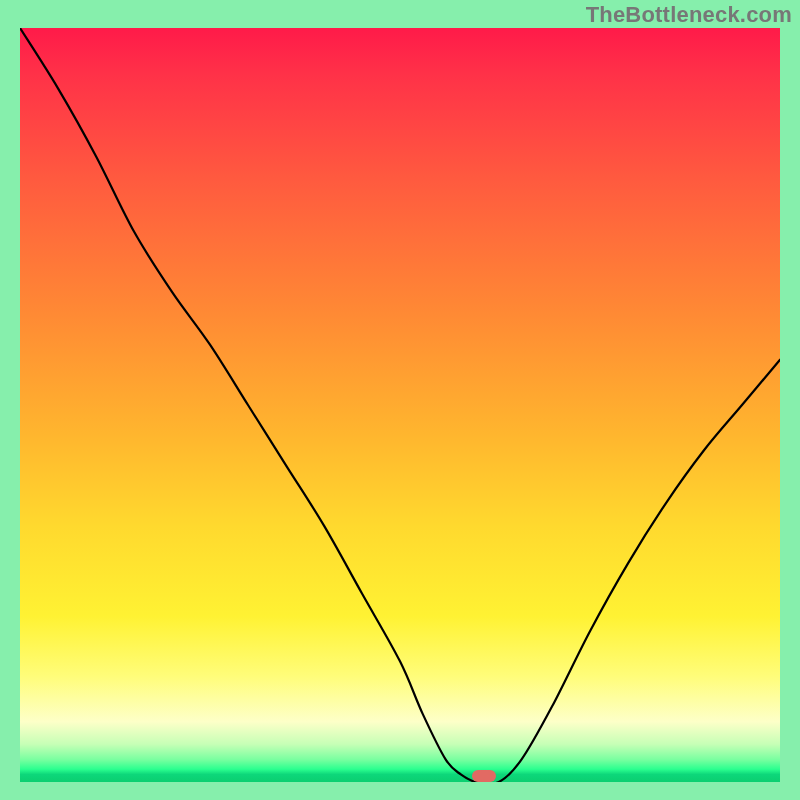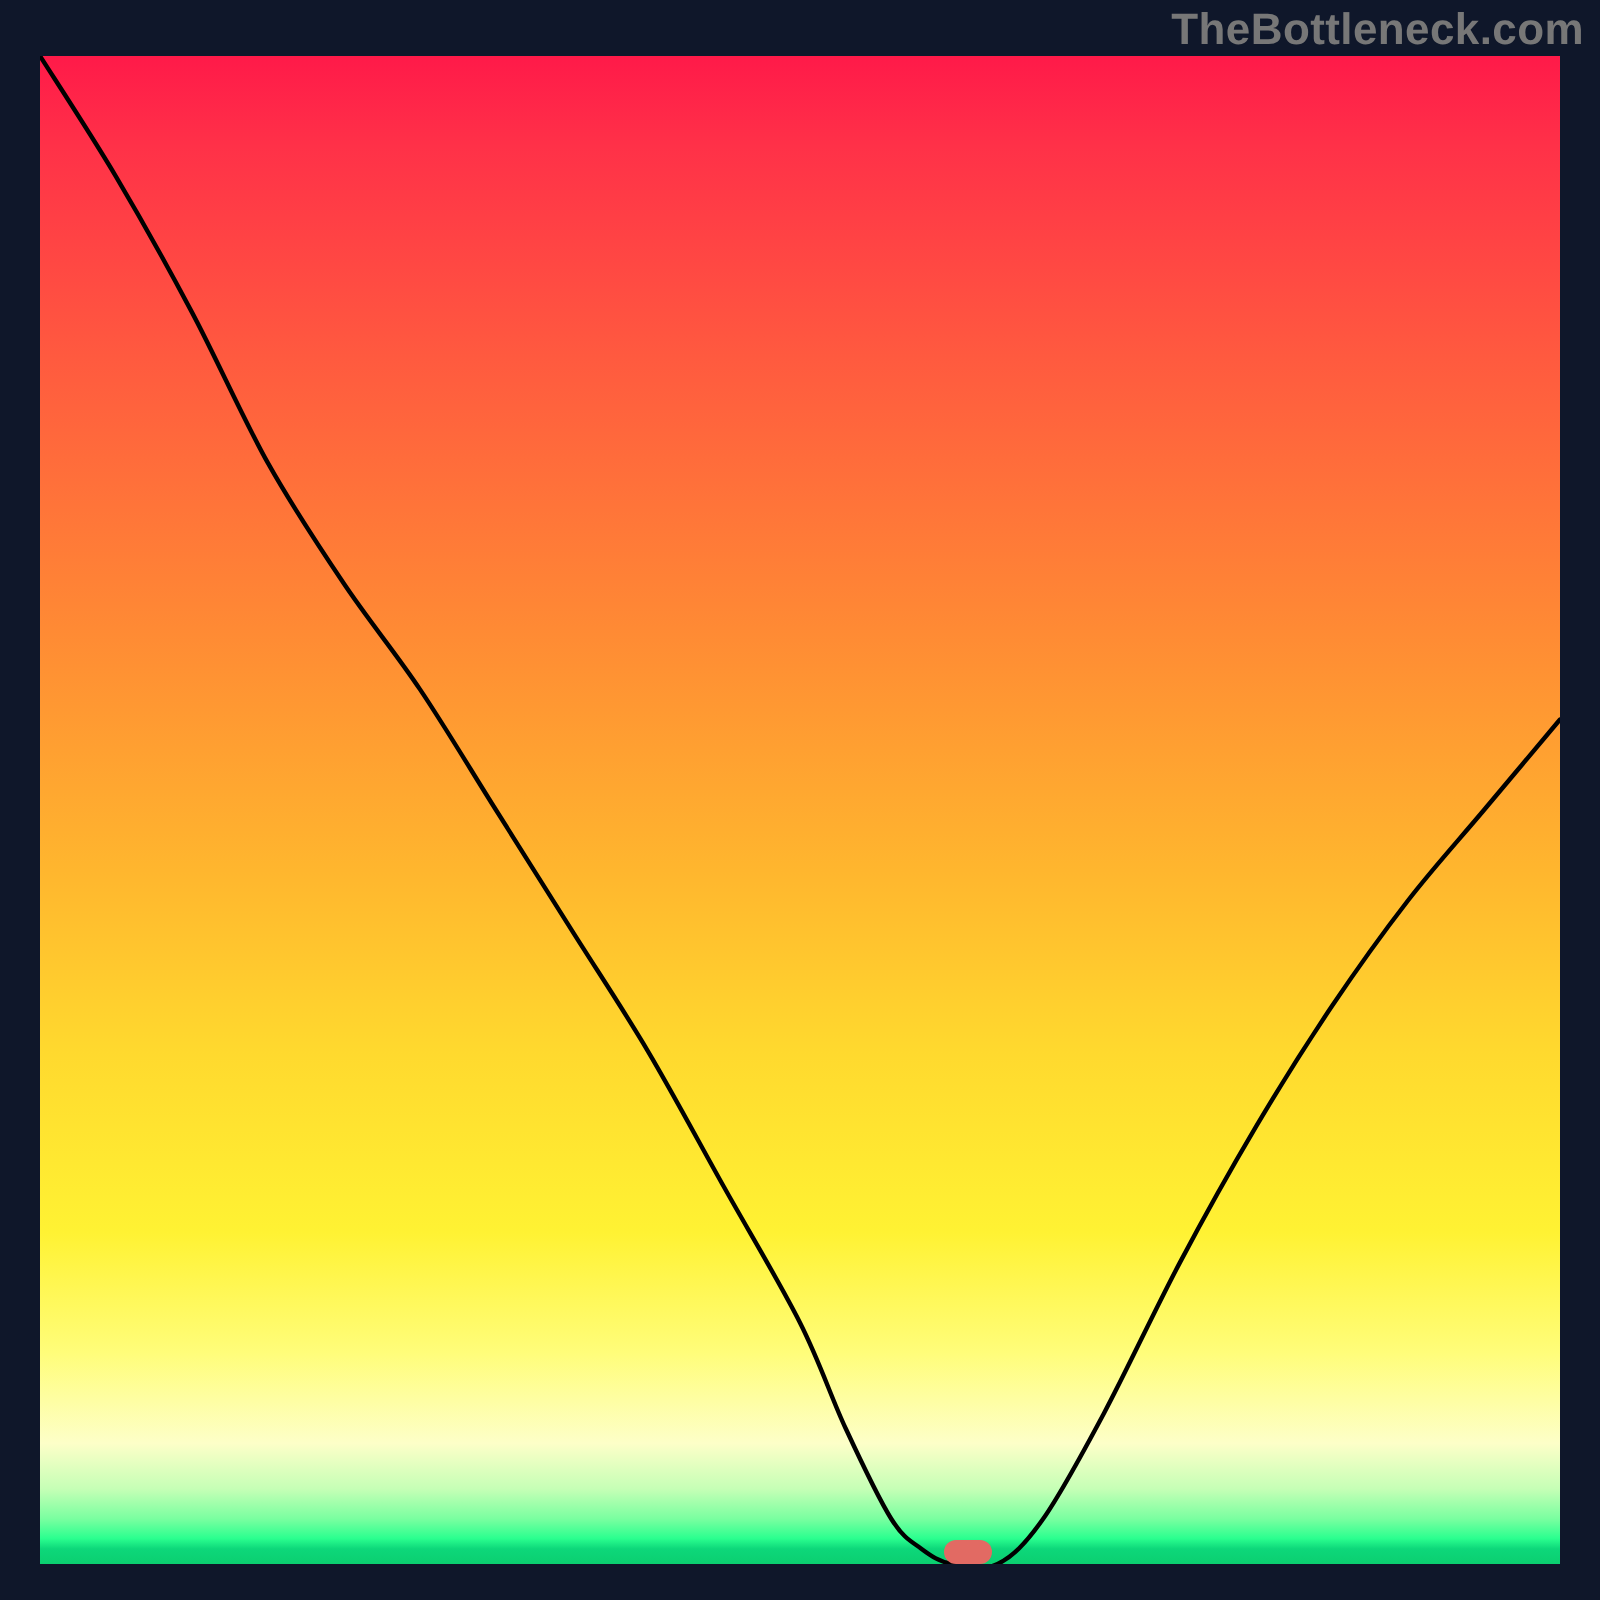--- a/index.html
+++ b/index.html
@@ -10,21 +10,21 @@
     background: #000;
     overflow: hidden;
     font-family: Arial, Helvetica, sans-serif;
   }
   .frame {
     position: absolute;
     left: 0;
     top: 0;
     width: 800px;
     height: 800px;
-    background: #0f172a;
+    background: #86efac;
   }
   .watermark {
     position: absolute;
     right: 8px;
     top: 2px;
     color: #777;
     font-size: 22px;
     font-weight: 600;
     letter-spacing: 0.2px;
     user-select: none;

